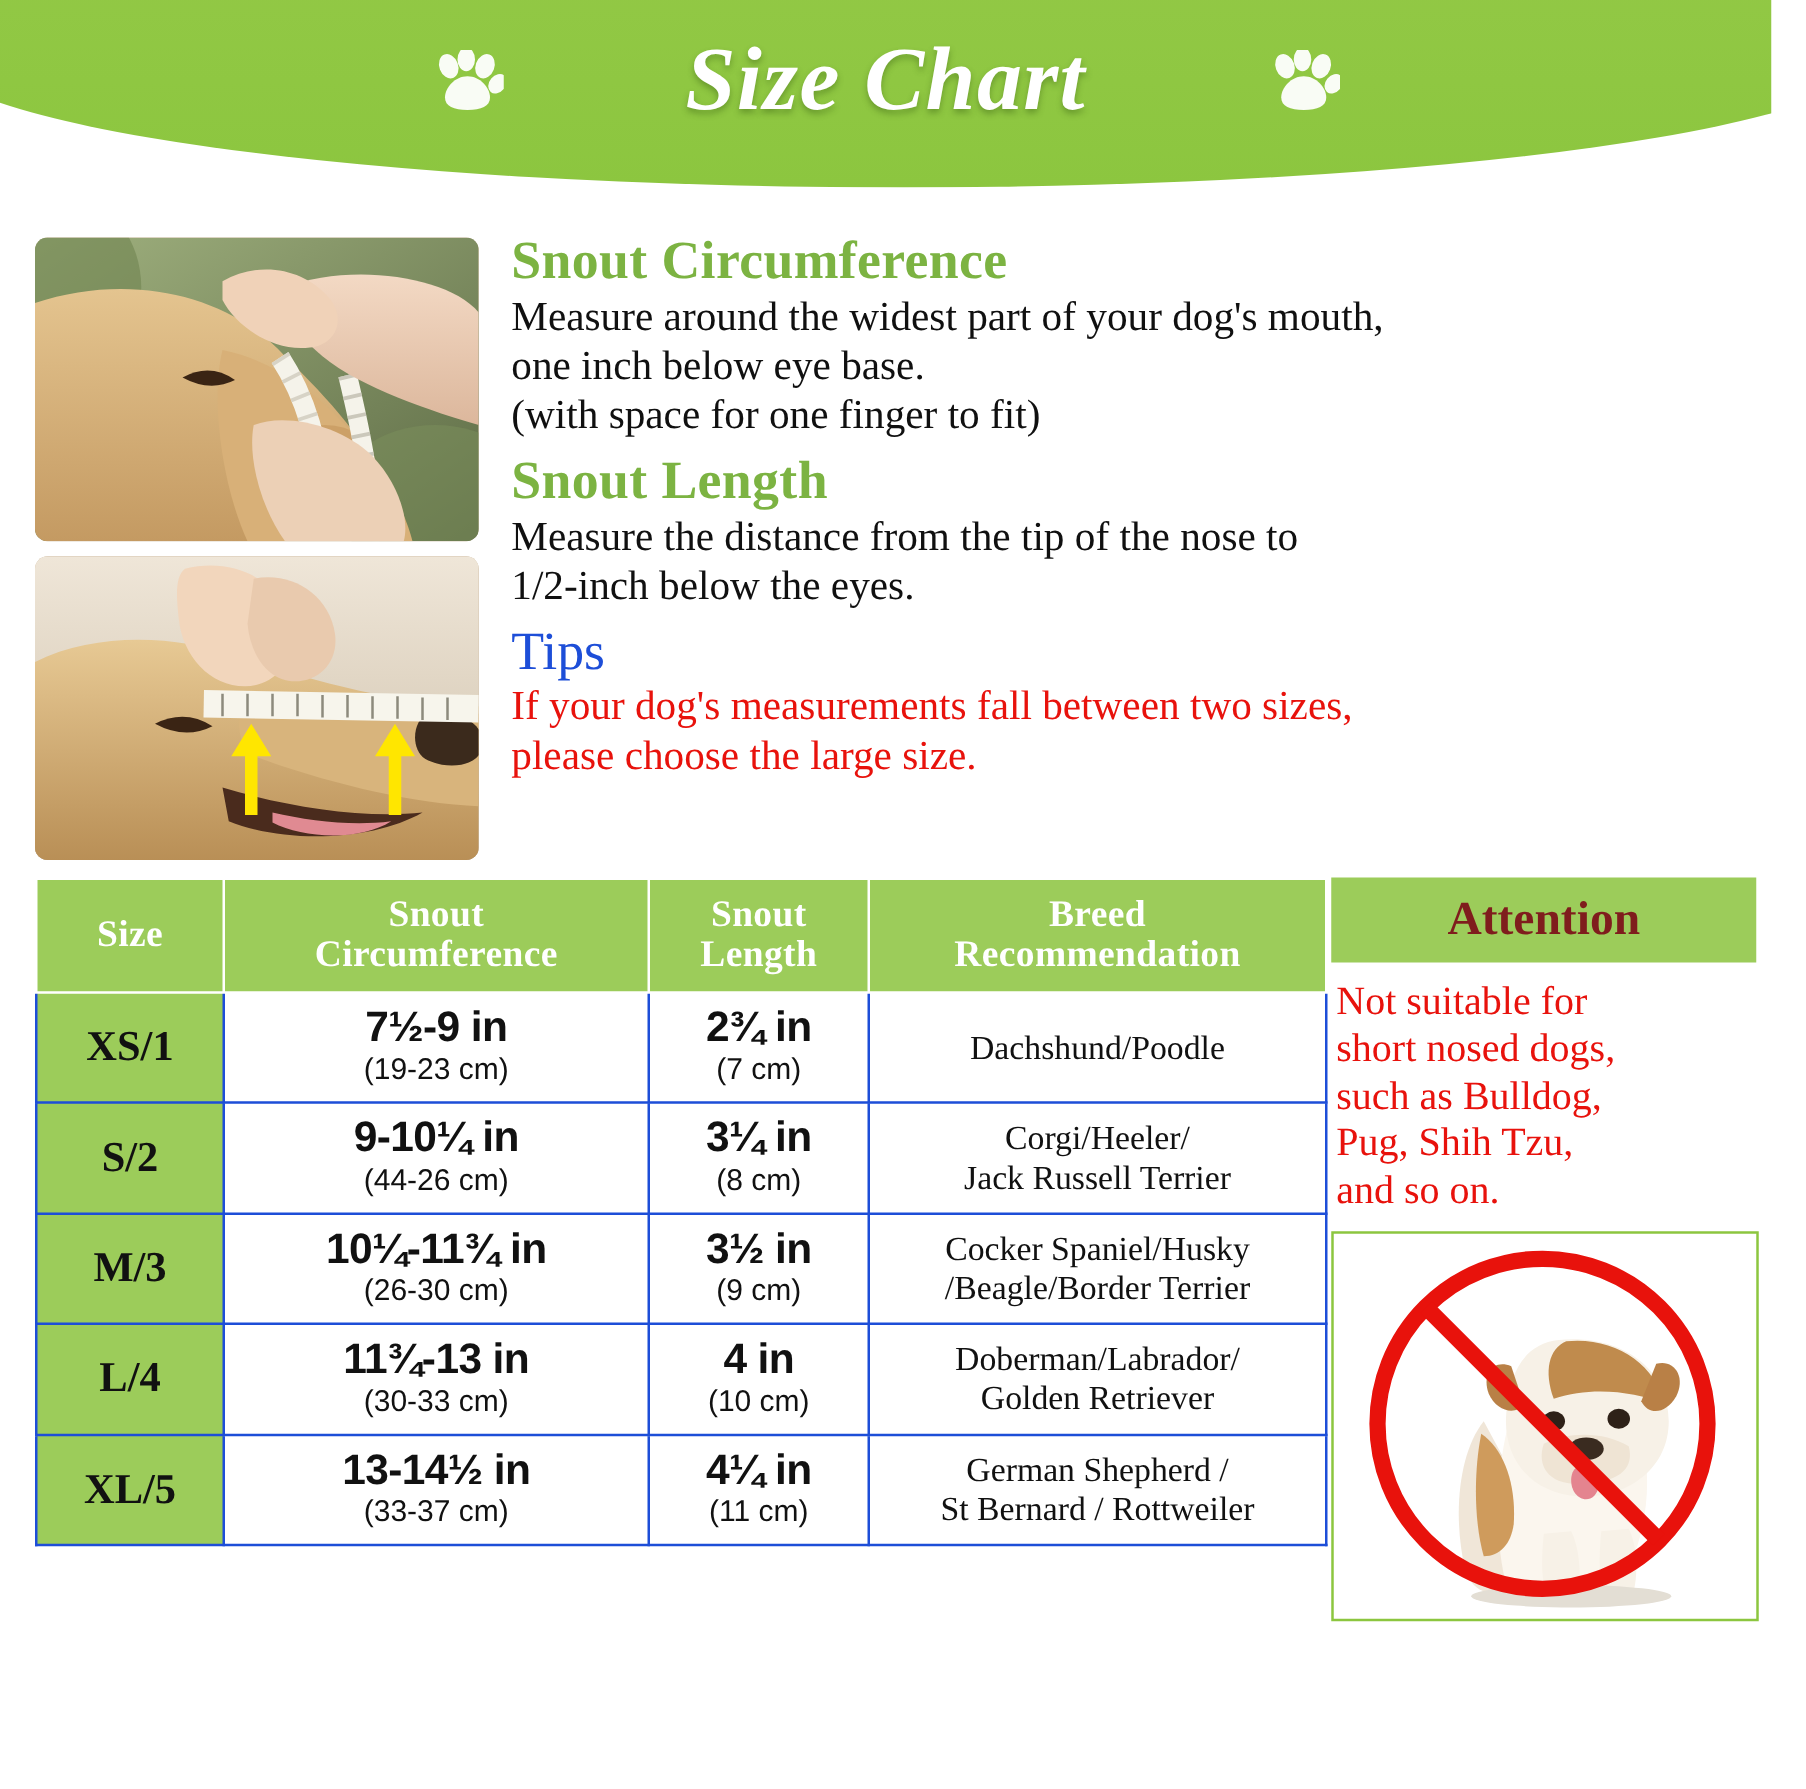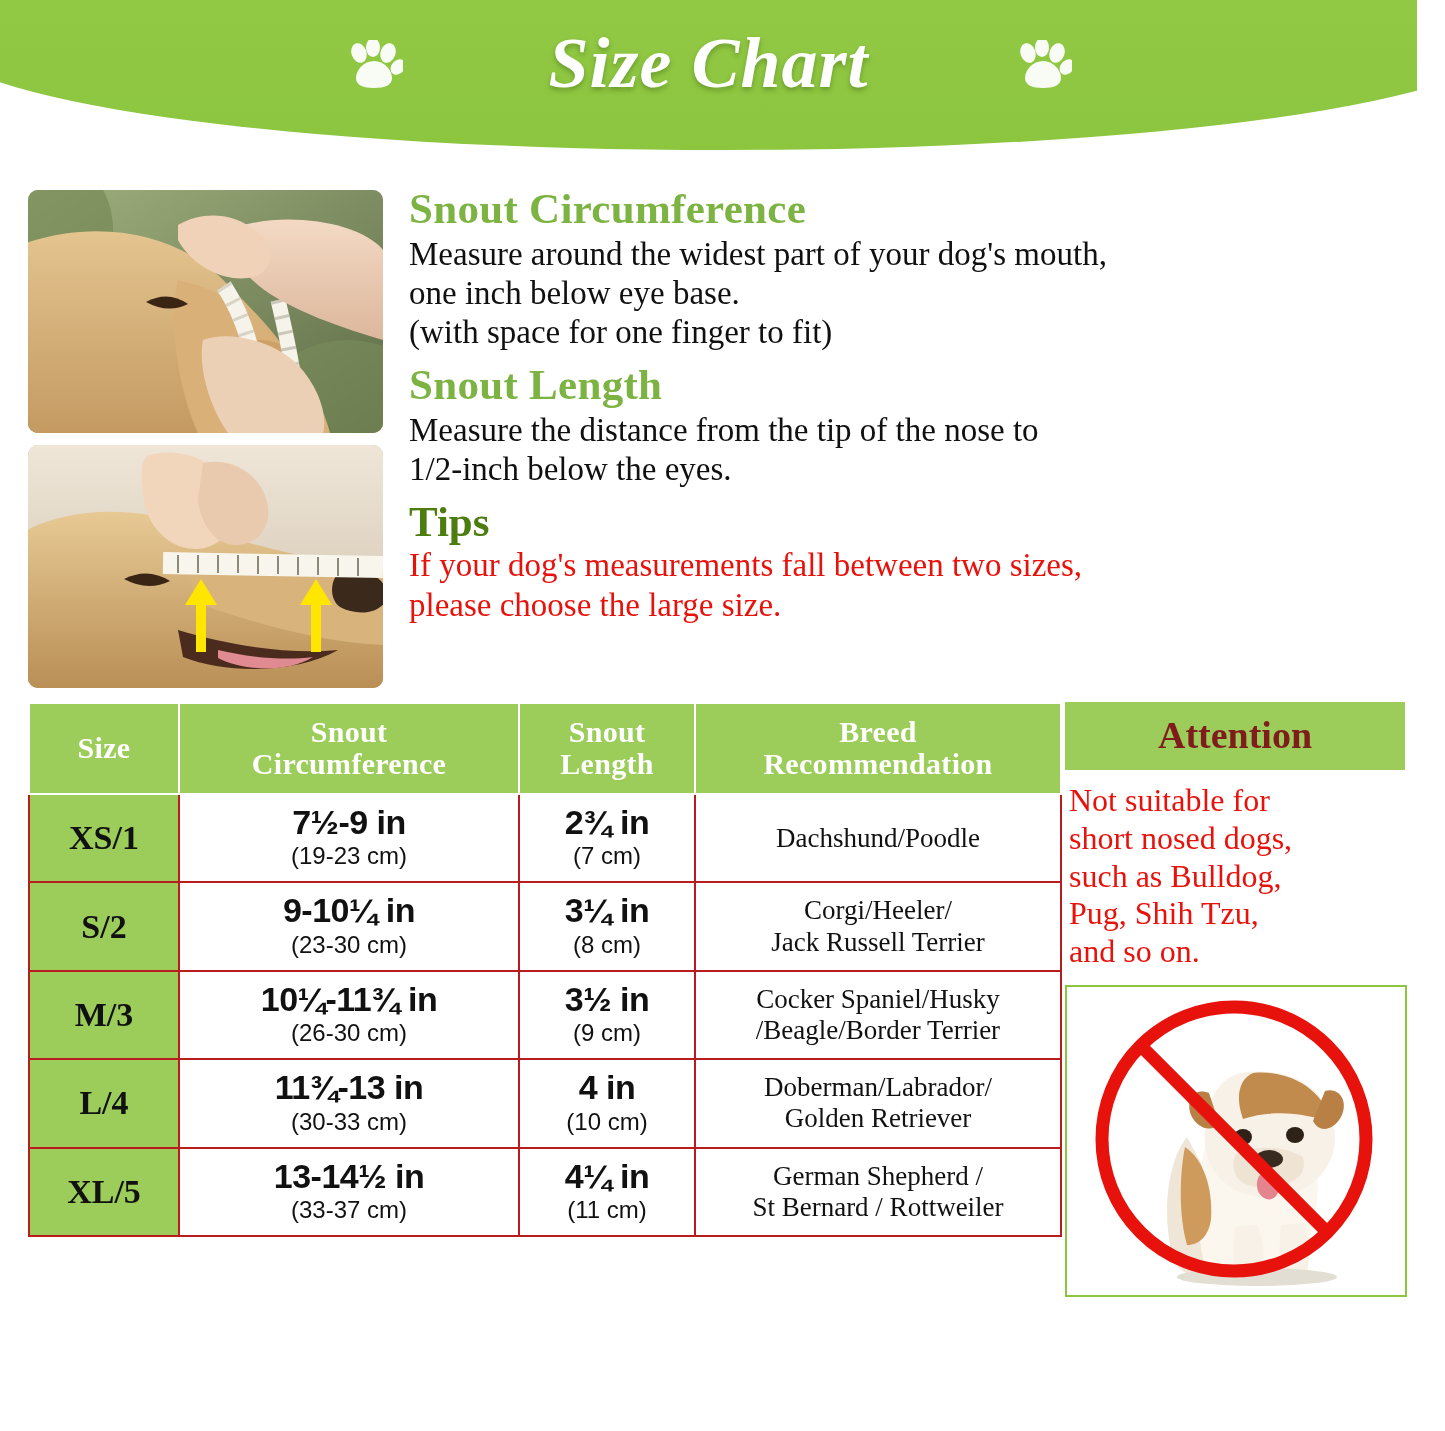--- a/index.html
+++ b/index.html
@@ -95,23 +95,23 @@
     margin: 0 0 4px 0;
     letter-spacing: .3px;
   }
   .body-text {
     font-size: 33px;
     line-height: 1.18;
     color: #101010;
     margin: 0 0 10px 0;
   }
   .h-red {
-    color: #4d7c0f;
+    color: #1d4ed8;
     font-size: 43px;
-    font-weight: bold;
+    font-weight: normal;
     margin: 4px 0 2px 0;
     line-height: 1.05;
   }
   .red-text {
     color: #e8120c;
     font-size: 33px;
     line-height: 1.2;
     margin: 0;
   }
 
@@ -135,21 +135,21 @@
     color: #ffffff;
     font-size: 30px;
     font-weight: bold;
     line-height: 1.08;
     padding: 12px 4px;
     border: 2px solid #ffffff;
     text-align: center;
     letter-spacing: .3px;
   }
   table.size-table td {
-    border: 2px solid #b91c1c;
+    border: 2px solid #1d4ed8;
     text-align: center;
     vertical-align: middle;
     padding: 10px 6px;
     color: #111;
   }
   td.size-cell {
     background: #9ccc5a;
     color: #ffffff;
     font-size: 34px;
     font-weight: bold;
@@ -380,21 +380,21 @@
           <div class="meas-sub">(7 cm)</div>
         </td>
         <td class="breed">
           <div>Dachshund/Poodle</div>
         </td>
       </tr>
       <tr>
         <td class="size-cell">S/2</td>
         <td>
           <div class="meas-main">9-10¼ in</div>
-          <div class="meas-sub">(23-30 cm)</div>
+          <div class="meas-sub">(44-26 cm)</div>
         </td>
         <td>
           <div class="meas-main">3¼ in</div>
           <div class="meas-sub">(8 cm)</div>
         </td>
         <td class="breed">
           <div class="breed-multi" style="white-space:pre-line">Corgi/Heeler/
 Jack Russell Terrier</div>
         </td>
       </tr>

